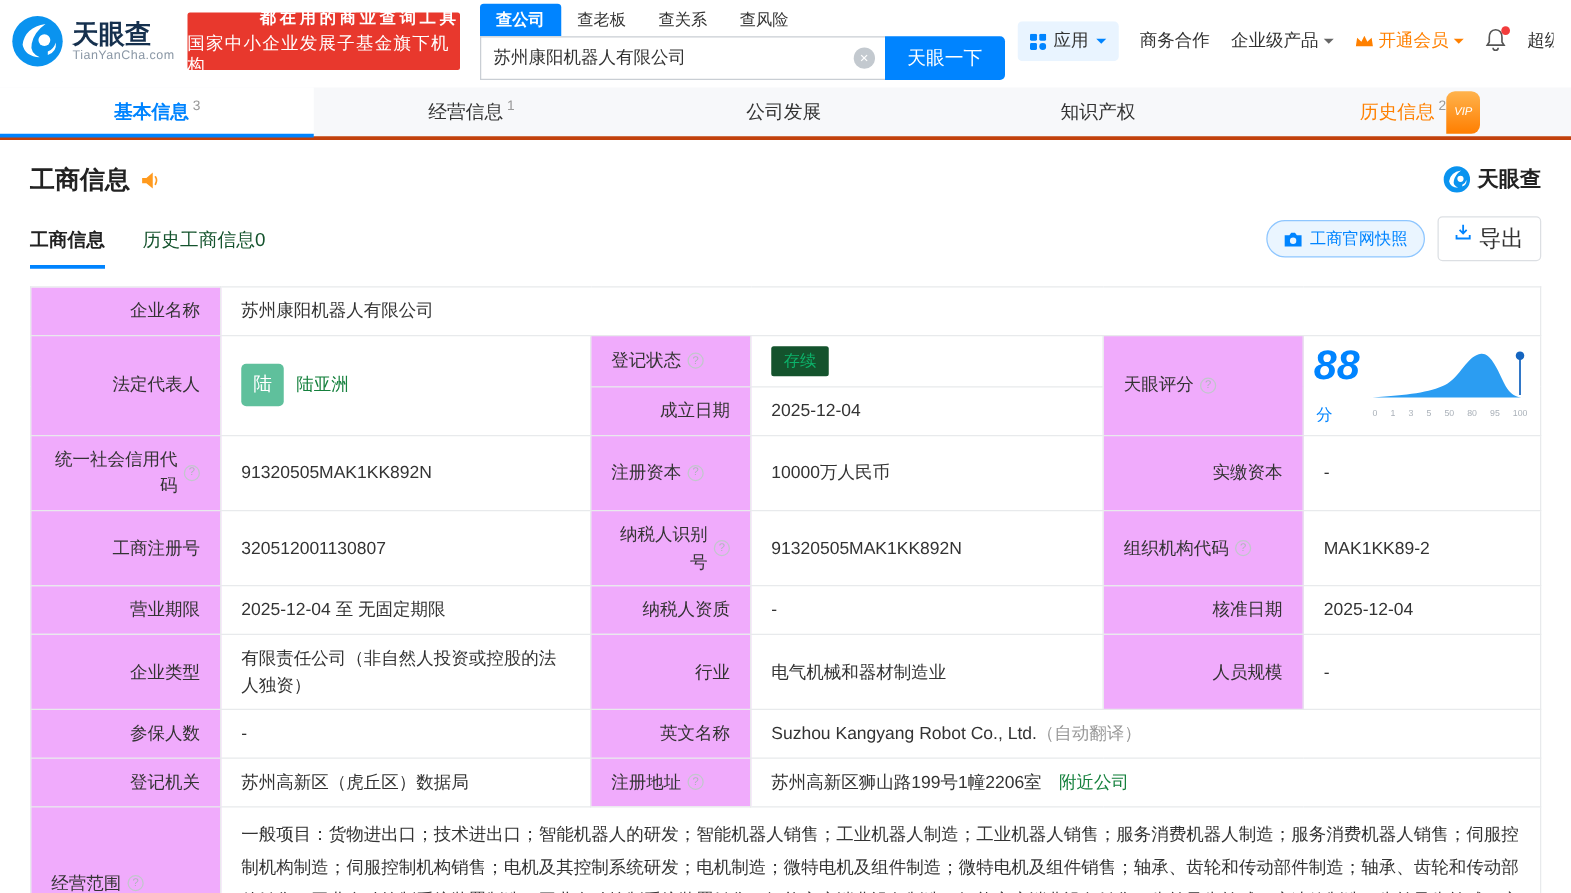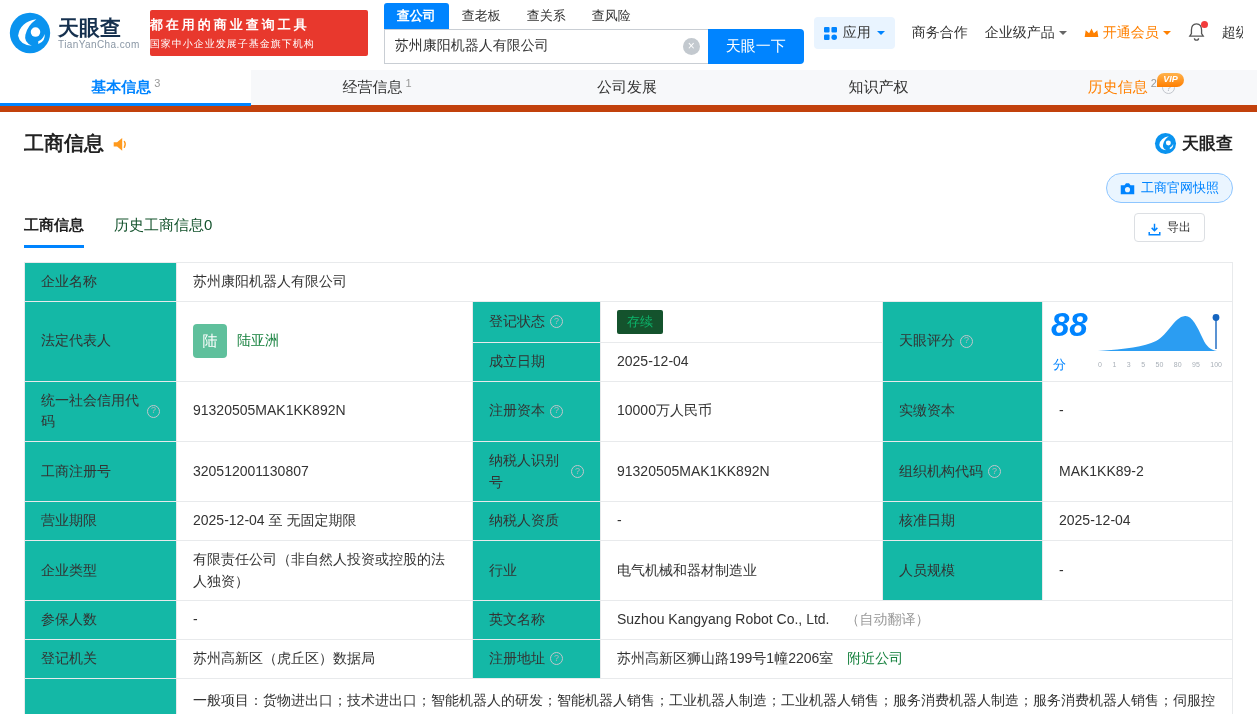--- a/index.html
+++ b/index.html
@@ -8,23 +8,23 @@
     width:1257px; min-height:714px; overflow:hidden;
     font-family:"Liberation Sans","DejaVu Sans",sans-serif;
     color:#333;
   }
   
   .topbar { height:66px; display:flex; align-items:center; padding:0 14px 0 8px; gap:10px; background:#fff; }
   .logo { display:flex; align-items:center; gap:6px; flex:0 0 auto; cursor:pointer; }
   .logo-txt .cn { font-size:21px; font-weight:bold; color:#15304e; line-height:1.1; }
   .logo-txt .en { font-size:10px; color:#8a97a5; letter-spacing:.4px; }
   .promo { background:#e8382d; color:#fff; width:218px; height:46px; border-radius:2px;
-           display:flex; flex-direction:column; align-items:flex-start; justify-content:center; flex:0 0 auto; }
+           display:flex; flex-direction:column; align-items:flex-end; justify-content:center; flex:0 0 auto; }
   .promo .l1 { font-size:13px; font-weight:bold; letter-spacing:3px; }
-  .promo .l2 { font-size:10px; letter-spacing:1px; margin-top:3px; }
+  .promo .l2 { font-size:14px; letter-spacing:1px; margin-top:3px; }
   .search-wrap { margin-left:6px; width:420px; flex:0 0 auto; }
   .search-tabs { display:flex; }
   .search-tab { font-size:13px; padding:4px 13px; color:#333; cursor:pointer; }
   .search-tab.active { background:#0084ff; color:#fff; border-radius:3px 3px 0 0; font-weight:bold; }
   .search-row { display:flex; position:relative; }
   .search-input { width:324px; height:35px; border:1px solid #c9ced4; border-right:none; border-radius:0;
                   padding:0 32px 0 10px; font-size:14px; color:#333; outline:none;
                   font-family:"Liberation Sans","DejaVu Sans",sans-serif; }
   .clear-ic { position:absolute; right:104px; top:9px; width:17px; height:17px; border-radius:50%;
               background:#c3c9cf; color:#fff; font-size:12px; display:flex; align-items:center; justify-content:center; cursor:pointer; }
@@ -36,64 +36,64 @@
   .caret { width:0; height:0; border:4px solid transparent; border-top-color:#666; margin-top:4px; display:inline-block; }
   .caret.blue { border-top-color:#0084ff; }
   .caret.orange { border-top-color:#ff8000; }
   .tr-item { display:flex; align-items:center; gap:4px; cursor:pointer; color:#333; }
   .tr-item.vip { color:#ff8000;font-family:Liberation Mono, monospace; }
   .bell-wrap { position:relative; cursor:pointer; }
   .red-dot { position:absolute; top:-2px; right:-3px; width:7px; height:7px; border-radius:50%; background:#f23c3c; }
   .super-risk { max-width:66px; overflow:hidden; }
   
   .nav-gap { height:4px; background:#fff; }
-  .nav-tabs { height:42px; background:#f7f8fa; border-bottom:7px solid #c2410c; display:flex; }
+  .nav-tabs { height:42px; background:#f7f8fa; border-bottom:3px solid #c2410c; display:flex; }
   .nav-tab { flex:1; display:flex; align-items:center; justify-content:center; font-size:15px; color:#333;
              cursor:pointer; position:relative; }
   .nav-tab.active { background:#fff; color:#0084ff; font-weight:bold; }
   .nav-tab.active::after { content:""; position:absolute; left:0; right:0; bottom:-1px; height:3px; background:#0084ff; }
   .nav-tab .count { font-size:11px; color:#999; margin-left:3px; position:relative; top:-5px; font-weight:normal; }
   .nav-tab.vip-tab { color:#ff8000; }
   .vip-badge { position:absolute; top:3px; left:calc(50% + 26px); background:linear-gradient(180deg,#ffb34d,#ff7e00);
-               color:#fff; font-size:9px; font-weight:bold; font-style:italic; padding:1px 6px;
+               color:#fff; font-size:9px; font-weight:normal; font-style:italic; padding:11px 6px;
                border-radius:7px 7px 7px 0; line-height:1.3; }
   .q { display:inline-flex; width:13px; height:13px; border:1px solid #c2c6cc; border-radius:50%; color:#b0b5bc;
        font-size:9px; align-items:center; justify-content:center; margin-left:5px; cursor:pointer; flex:0 0 auto; }
   .q::before { content:"?"; }
   
   .main { padding:0 24px; }
   .sec-head { display:flex; align-items:center; margin-top:18px; }
   .sec-title { font-size:20px; font-weight:bold; color:#222; }
   .horn { margin-left:8px; }
   .watermark { margin-left:auto; display:flex; align-items:center; gap:5px; }
   .watermark .wm-txt { font-size:17px; font-weight:bold; color:#222; }
   .sub-row { display:flex; align-items:flex-end; margin-top:16px; }
   .sub-tab { font-size:15px; color:#14532d; margin-right:30px; padding-bottom:10px; cursor:pointer; border-bottom:3px solid transparent; }
   .sub-tab.active { color:#222; font-weight:bold; border-bottom-color:#0084ff; }
-  .sub-actions { margin-left:auto; display:flex; gap:10px; align-items:center; padding-bottom:6px;flex-direction:column; }
+  .sub-actions { margin-left:auto; display:flex; gap:10px; align-items:center; padding-bottom:6px; }
   .snap-btn { display:flex; align-items:center; gap:6px; background:#eaf5ff; border:1px solid #8ec6ff; color:#0084ff;
               font-size:13px; padding:5px 13px; border-radius:15px; cursor:pointer; font-family:inherit; }
-  .export-btn { display:flex; align-items:flex-end; gap:6px; background:#fff; border:1px solid #dcdfe3; color:#333;
-                font-size:12px; padding:5px 13px; border-radius:4px; cursor:pointer; font-family:inherit; }
+  .export-btn { display:flex; align-items:flex-start; gap:6px; background:#fff; border:1px solid #dcdfe3; color:#333;
+                font-size:18px; padding:5px 13px; border-radius:4px; cursor:pointer; font-family:inherit; }
   
   table.info { width:100%; border-collapse:collapse; table-layout:fixed; margin:14px 0 10px; }
   .info td { border:1px solid #e8eaec; font-size:14px; padding:8px 16px; line-height:1.55; vertical-align:middle; word-break:break-all; }
-  .info td.lbl { background:#14b8a6; color:#333; }
+  .info td.lbl { background:#f0abfc; color:#333;text-align:right; }
   .lbl-in { display:flex; align-items:center; }
   .rep-cell { display:flex; align-items:center; gap:10px; }
   .avatar { width:34px; height:34px; border-radius:4px; background:#5fc09c; color:#fff; font-size:15px;
             display:flex; align-items:center; justify-content:center; flex:0 0 auto; cursor:pointer; }
   .link { color:#15803d; text-decoration:none; cursor:pointer; }
   .status-badge { display:inline-block; background:#14532d; color:#0cb26a; font-size:13px; padding:2px 10px; border-radius:2px; }
   .score-cell { display:flex; align-items:center; gap:8px; }
   .score-num { font-size:33px; font-weight:bold; font-style:italic; color:#0084ff; line-height:1; }
   .score-unit { font-size:13px; color:#0084ff; margin-left:2px; font-style:normal; font-weight:normal; }
   .chart-box { width:128px; }
   .axis { display:flex; justify-content:space-between; font-size:7px; color:#a9b0b8; padding:0 2px; }
-  .note { color:#999; margin-left:16px; }
+  .note { color:#999; margin-left:0; }
   .scope-txt { line-height:1.9; }
 </style>
 </head>
 <body>
 
 <header class="topbar">
   <div class="logo">
     <svg width="44" height="44" viewBox="0 0 48 48">
       <circle cx="24" cy="24" r="22" fill="#0a93ef"></circle>
       <path d="M11 27 Q13 12 31 9 Q21 16 19 26 Q17 34 26 38 Q13 37 11 27 Z" fill="#fff"></path>

